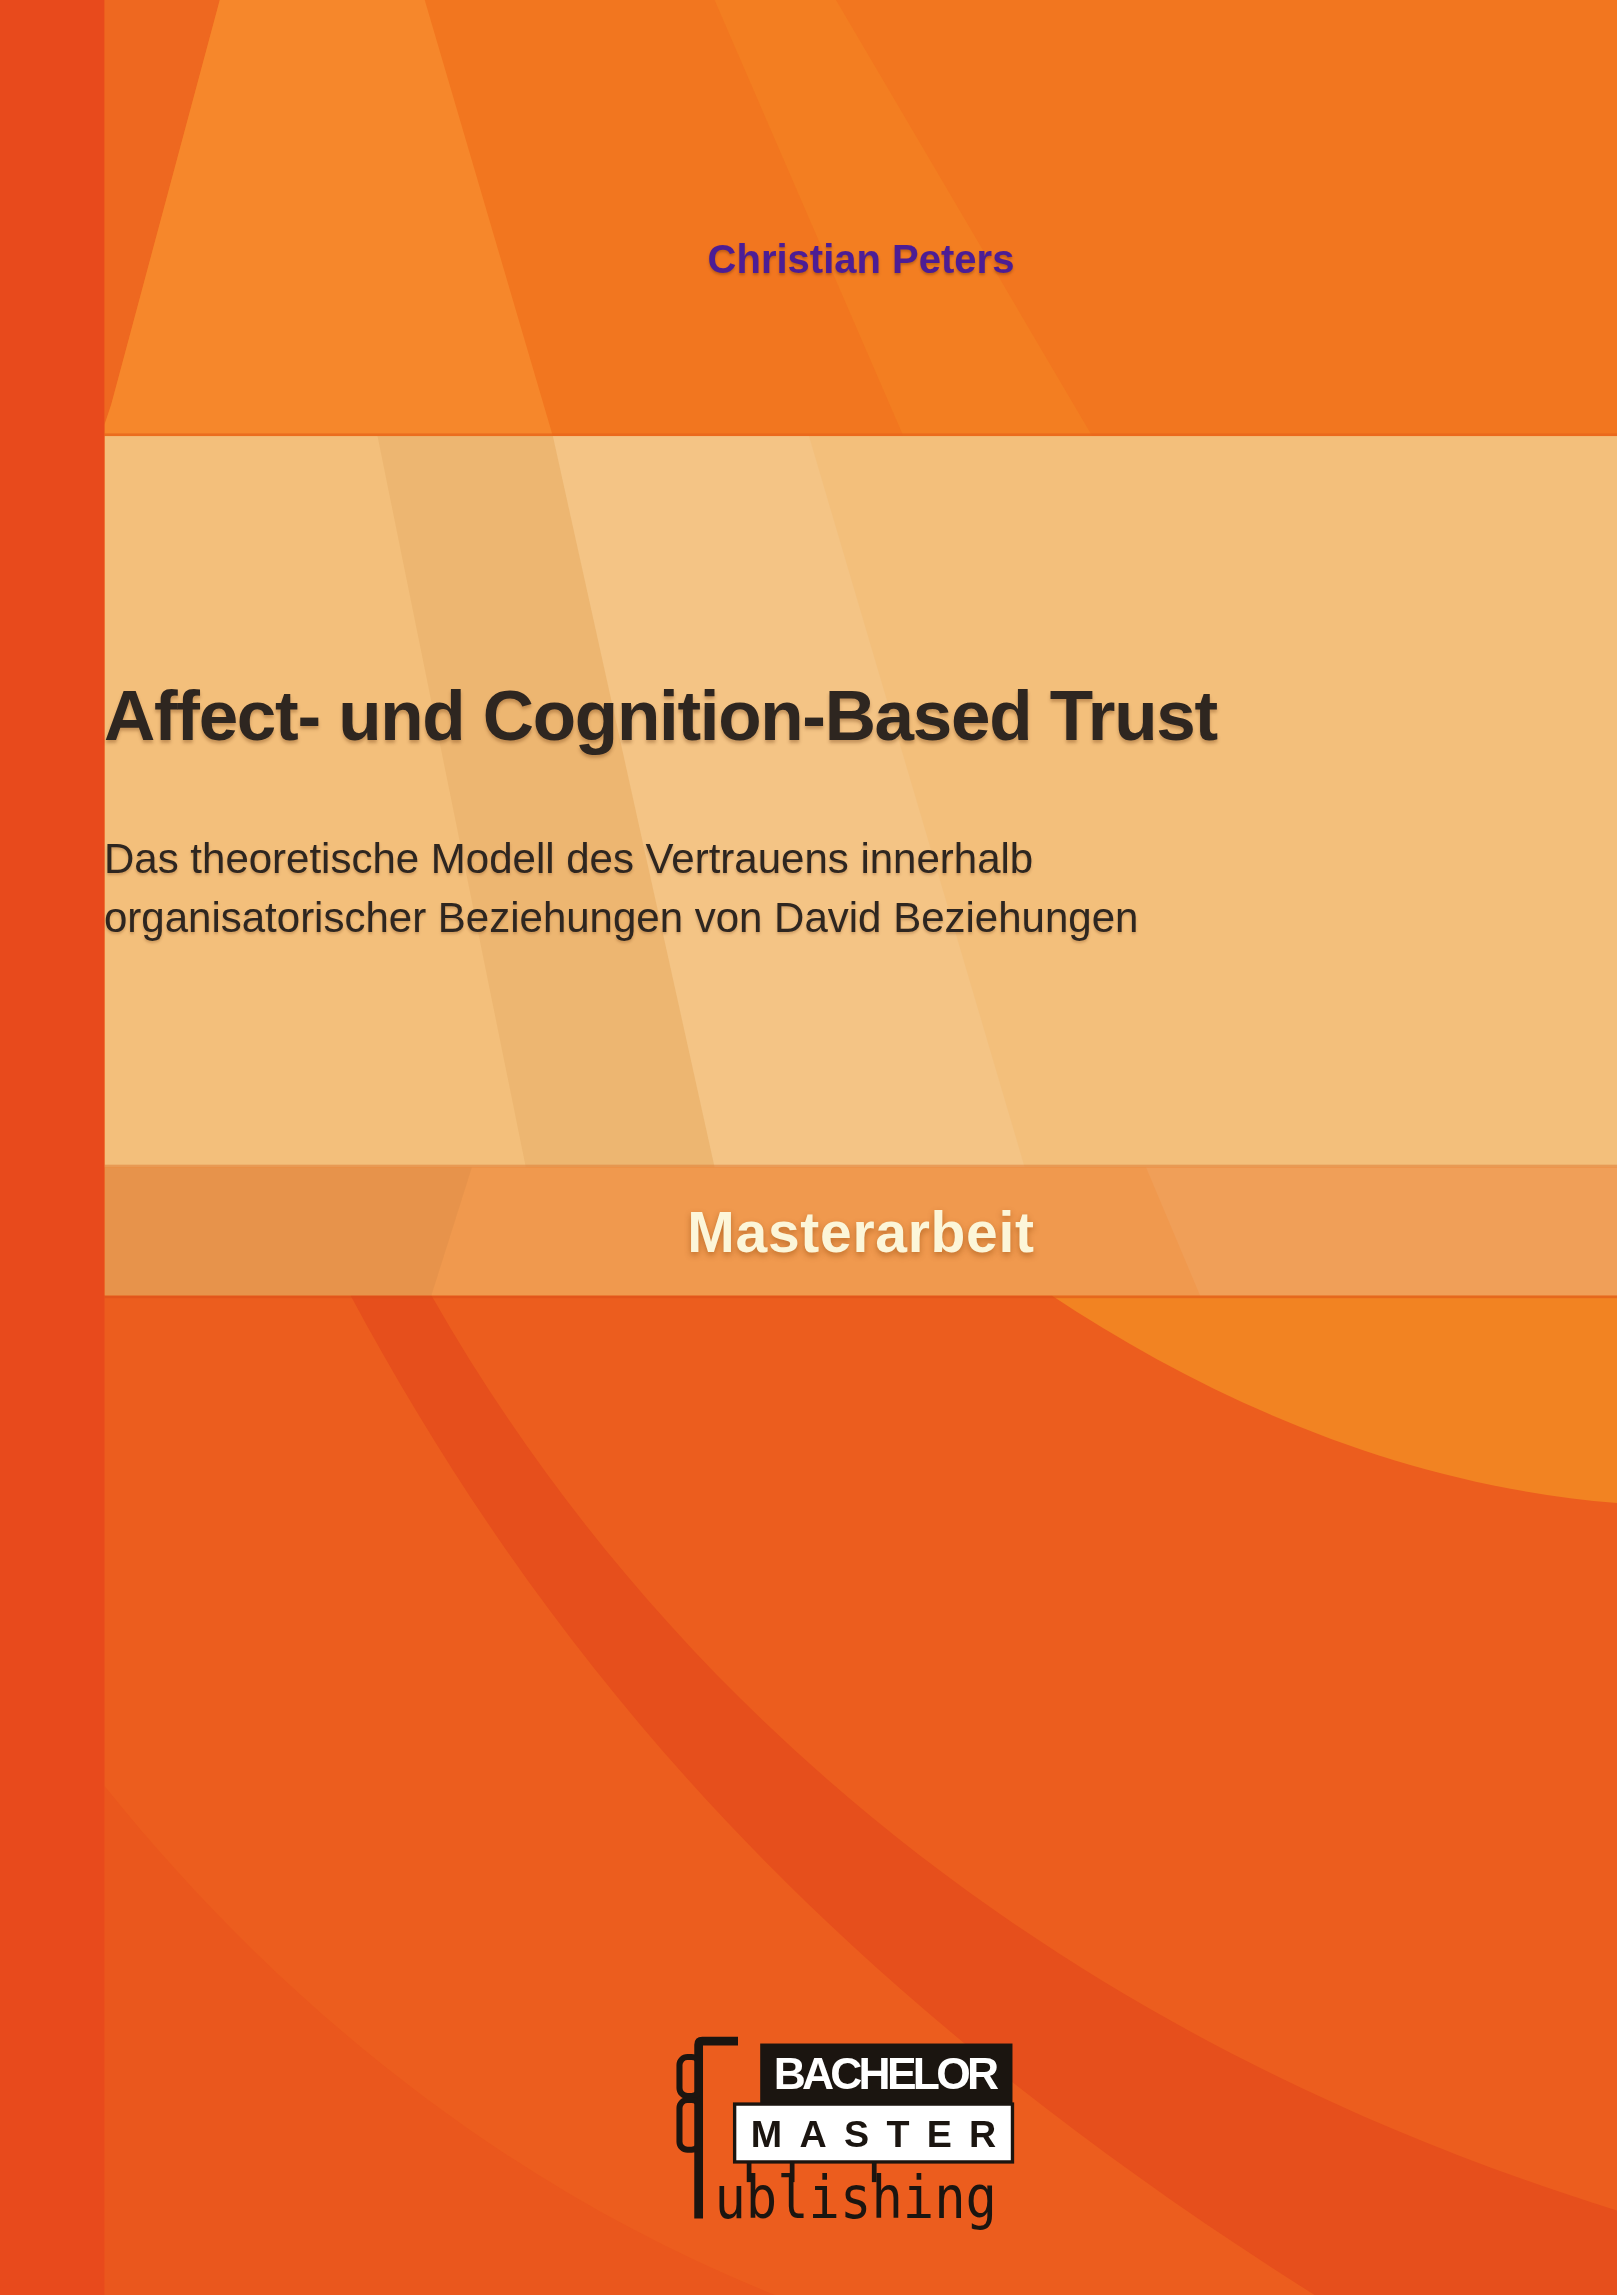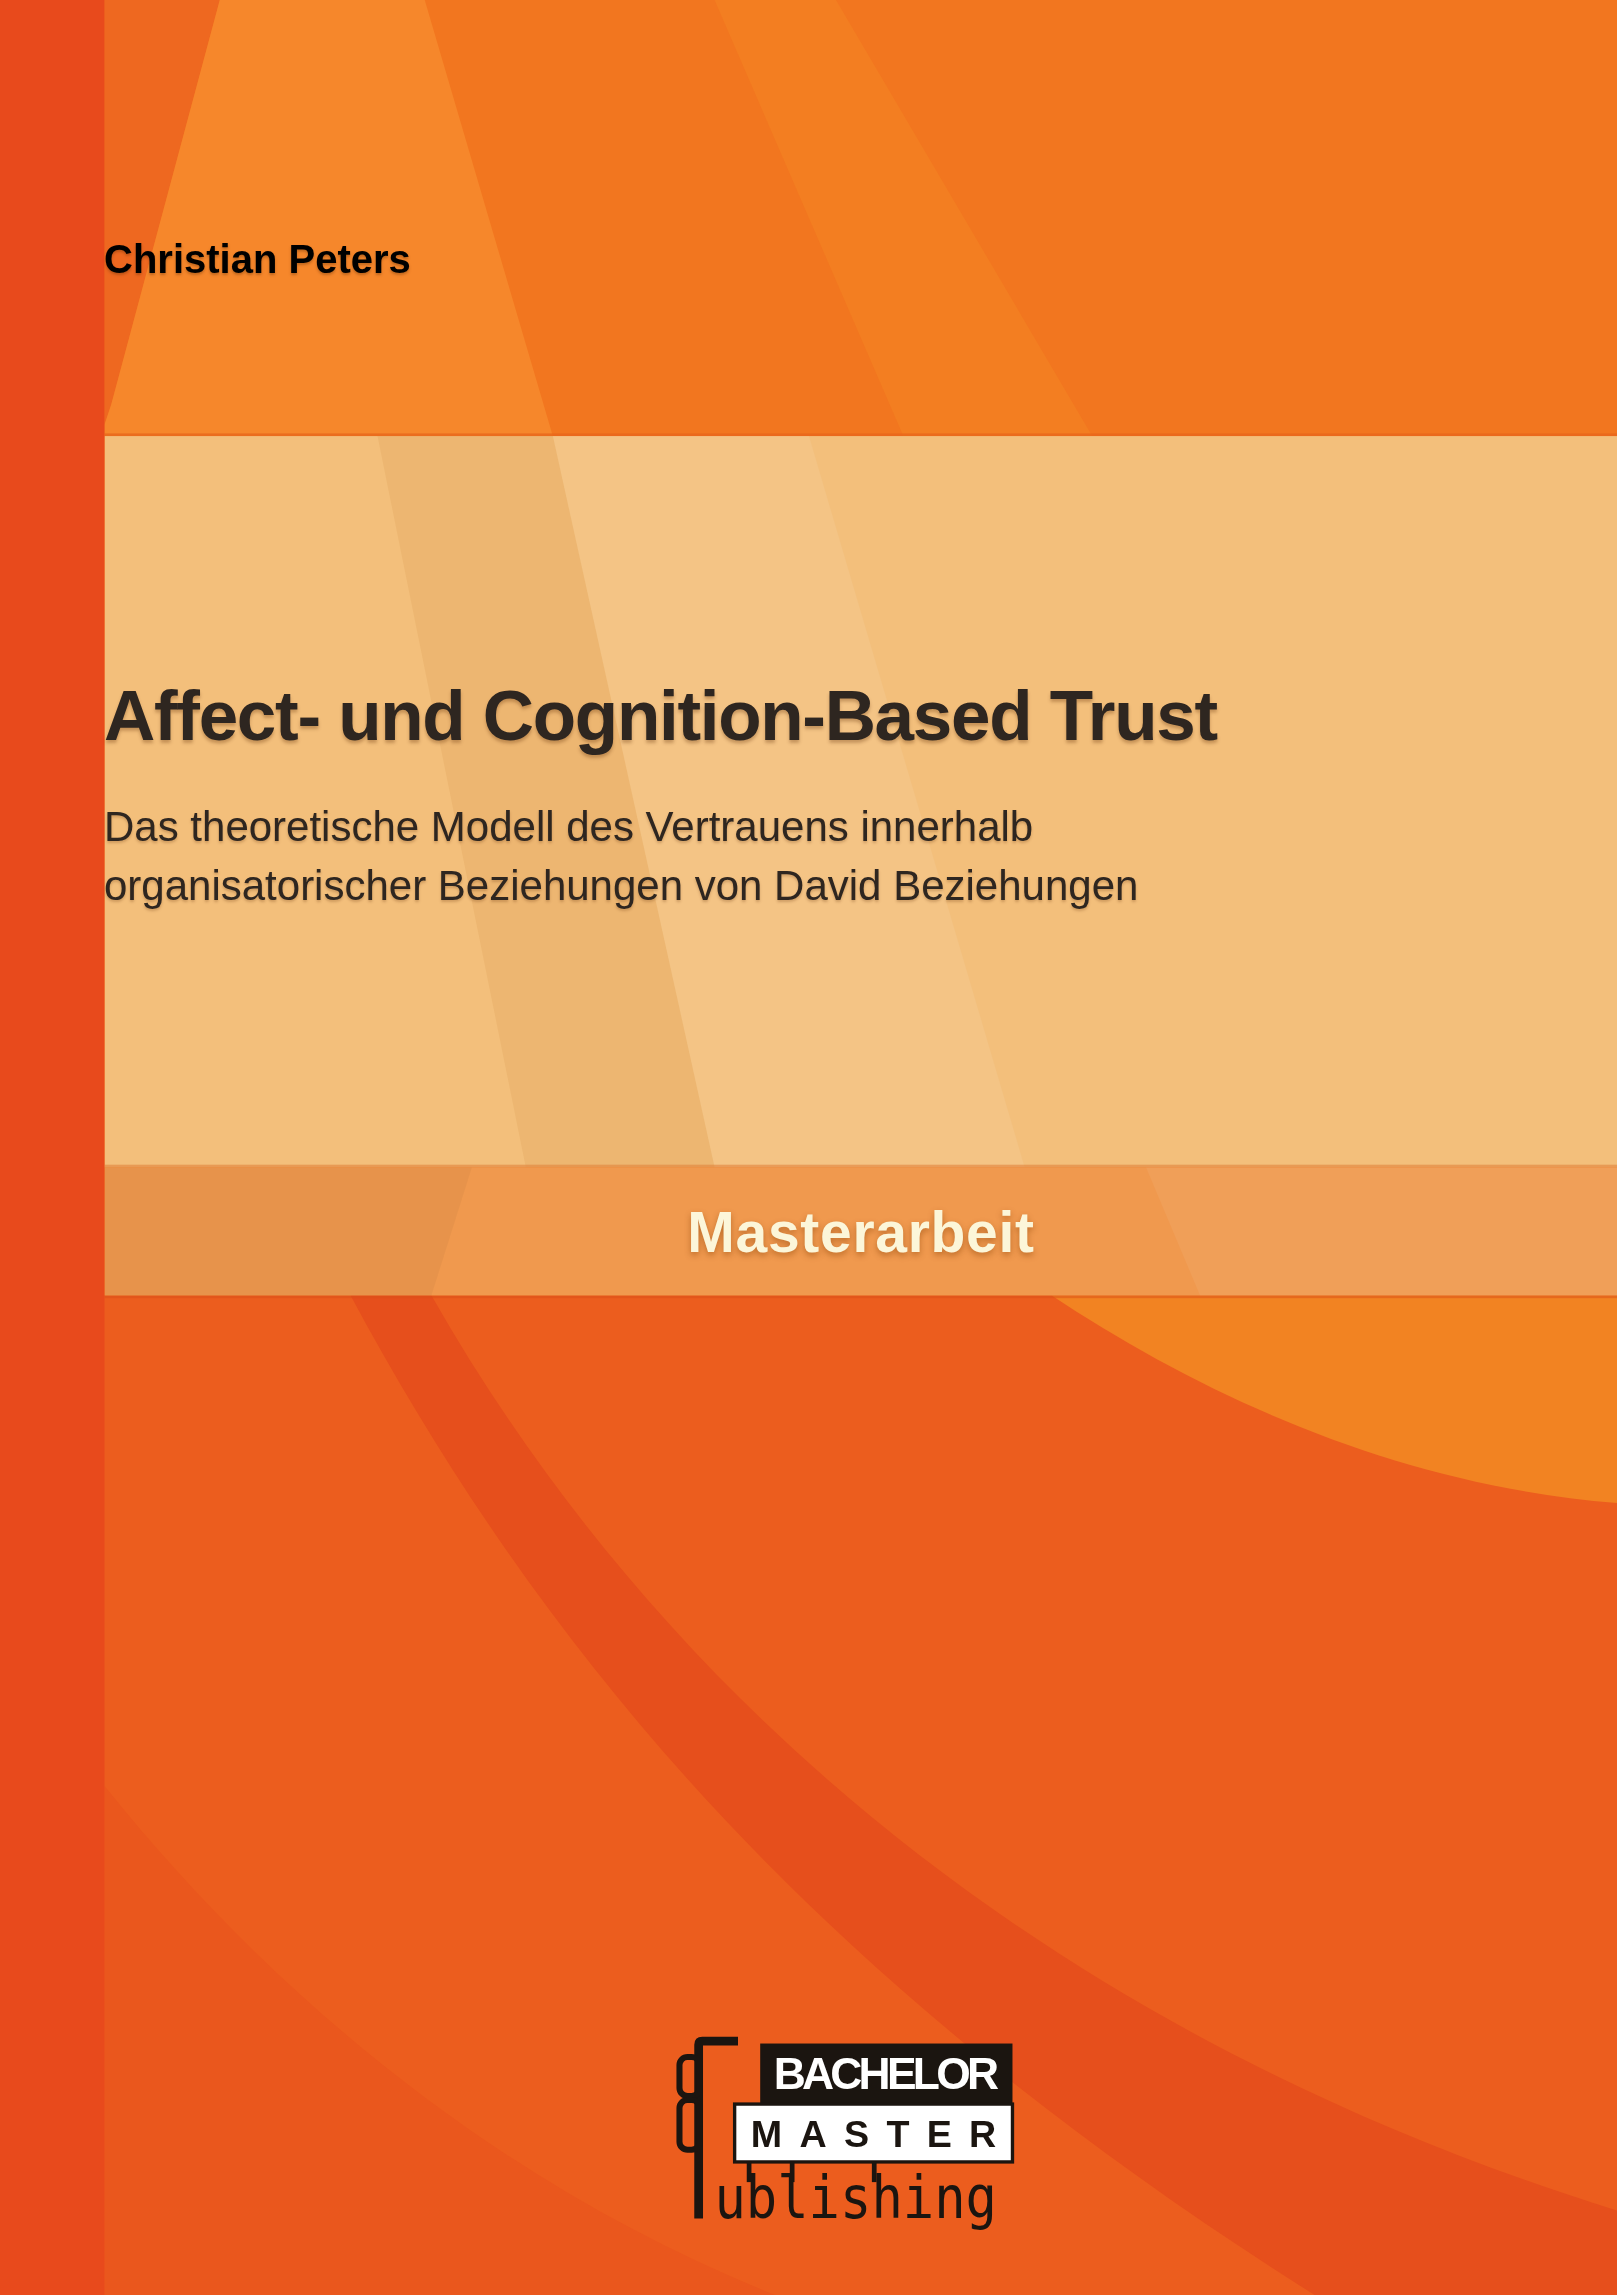--- a/index.html
+++ b/index.html
@@ -6,35 +6,35 @@
   .cover{
     position:relative;
     width:1618px;height:2295px;
     overflow:hidden;
     font-family:"Liberation Sans",sans-serif;
     background:#F2761F;
   }
   .bg{position:absolute;left:0;top:0;width:100%;height:100%;display:block;}
   .author{
     position:absolute;left:104px;right:0;top:237px;
-    text-align:left;
-    font-size:40px;font-weight:700;color:#000000;
+    text-align:center;
+    font-size:40px;font-weight:700;color:#4c1d95;
     text-shadow:0 2px 2.7px rgba(90,40,0,.35);
   }
   .band-content{
     position:absolute;left:104px;right:0;top:680px;
     text-align:left;color:#2E2620;
   }
   .title{
     margin:0;
     font-size:71px;font-weight:700;letter-spacing:-1.3px;line-height:71px;
     text-shadow:0 2.7px 3.4px rgba(90,40,0,.30);
   }
   .subtitle{
-    margin-top:46px;
+    margin-top:78px;
     font-size:42px;font-weight:400;line-height:59px;
     text-shadow:0 2px 2.7px rgba(90,40,0,.25);
   }
   .badge{
     position:absolute;left:104px;right:0;top:1168px;height:128px;
     display:flex;align-items:center;justify-content:center;
     font-size:57px;font-weight:700;color:#FCF6D9;letter-spacing:0.7px;
     text-shadow:0 3.4px 6px rgba(130,60,0,.45);
   }
   .logo{position:absolute;left:667px;top:2022px;}

